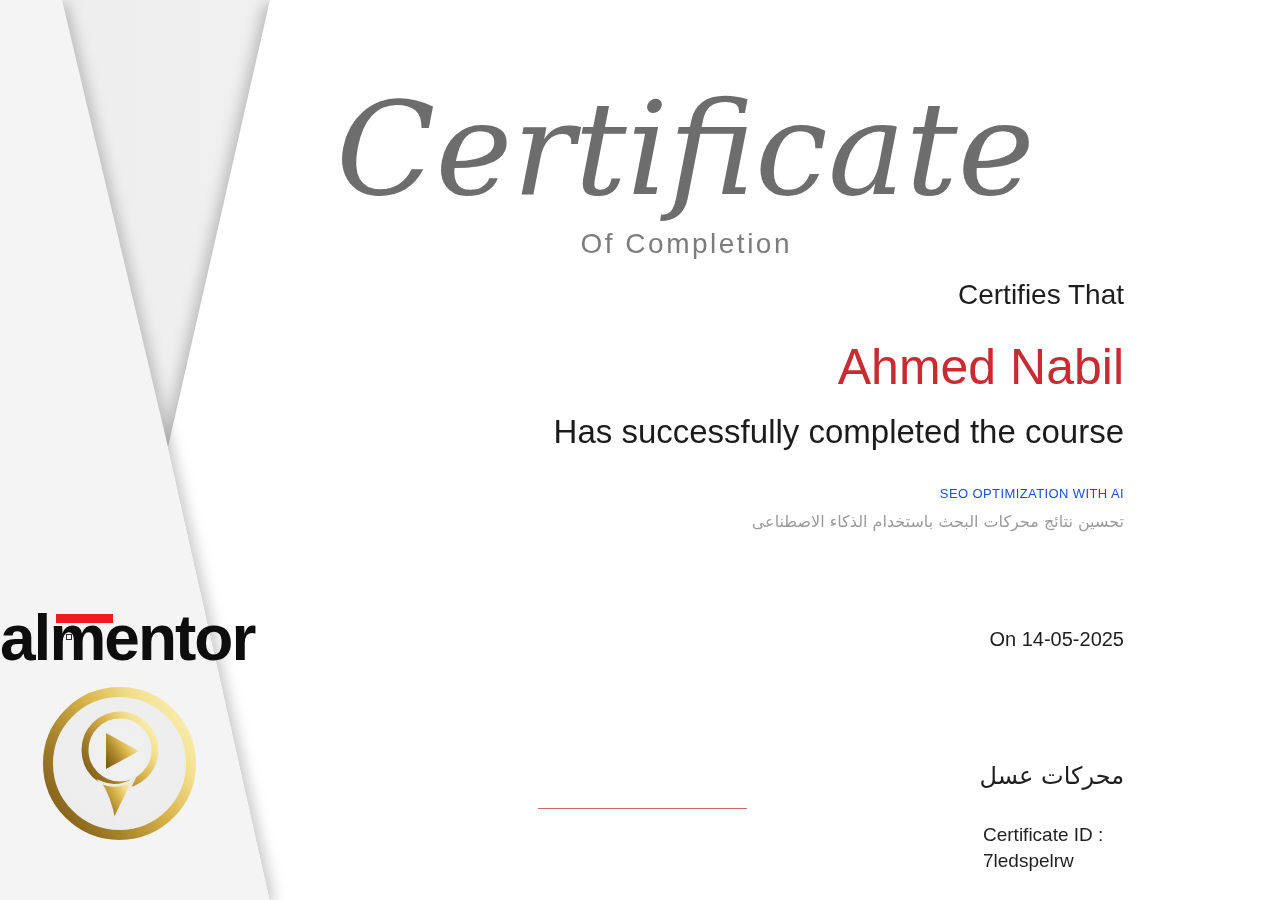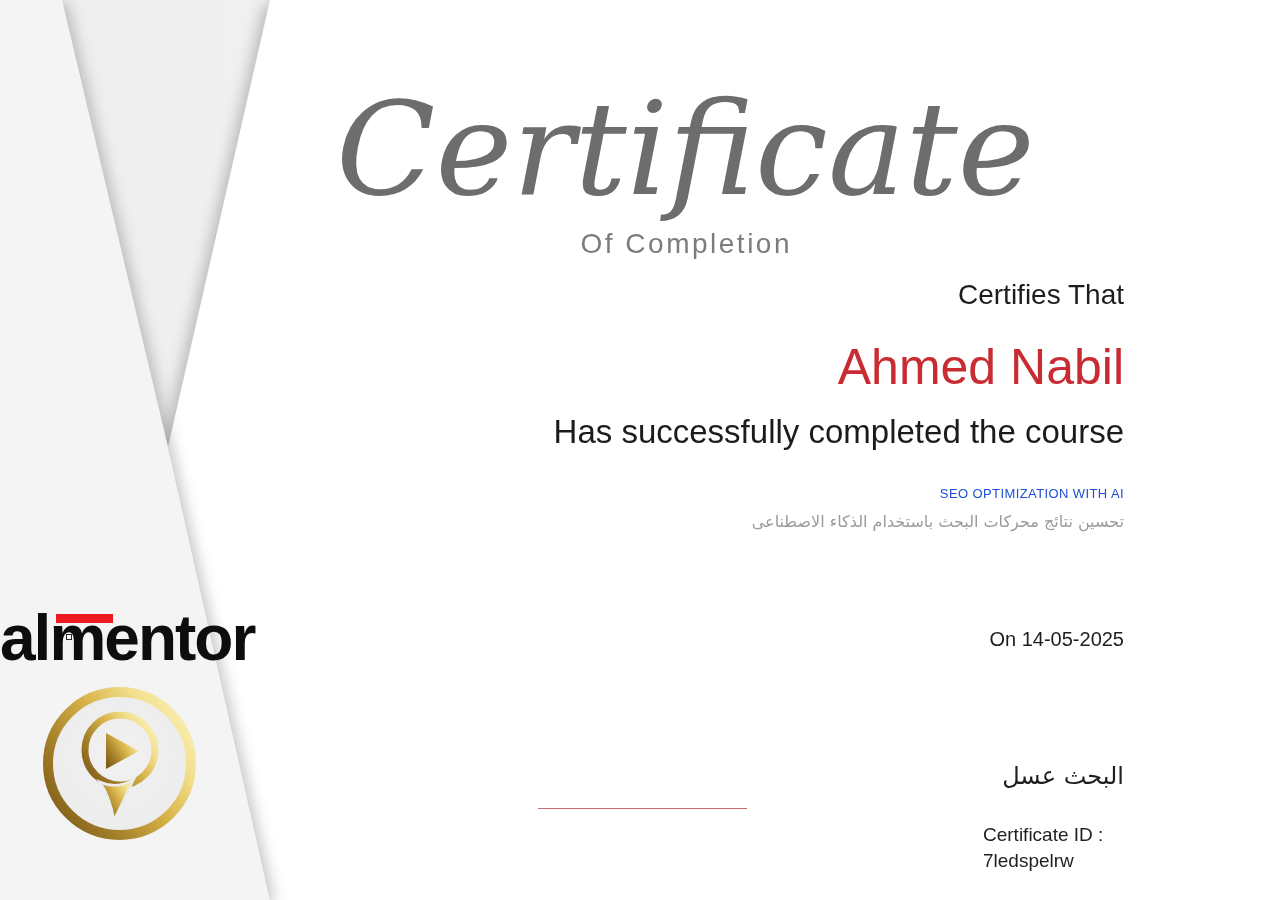--- a/index.html
+++ b/index.html
@@ -126,21 +126,21 @@
   <div class="abs center-line date-line">On 14-05-2025</div>
 
   <div class="abs logo">
     <div class="logo-inner">
       <span>al</span><span>mentor</span>
       <div class="logo-bar"></div>
       <div class="logo-square"></div>
     </div>
   </div>
 
-  <div class="abs center-line signature">البحث عسل</div>
+  <div class="abs center-line signature">محركات عسل</div>
   <div class="abs signature-line"></div>
 
   <div class="abs cert-id">
     <div>Certificate ID :</div>
     <div>7ledspelrw</div>
   </div>
 
 </div>
 
 </body></html>

